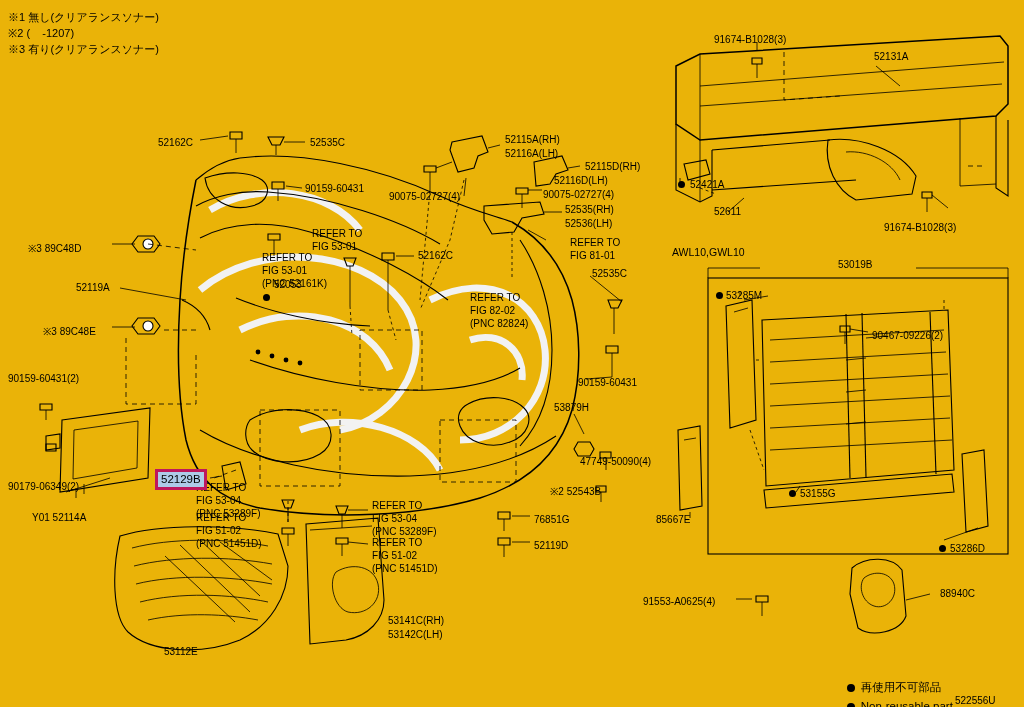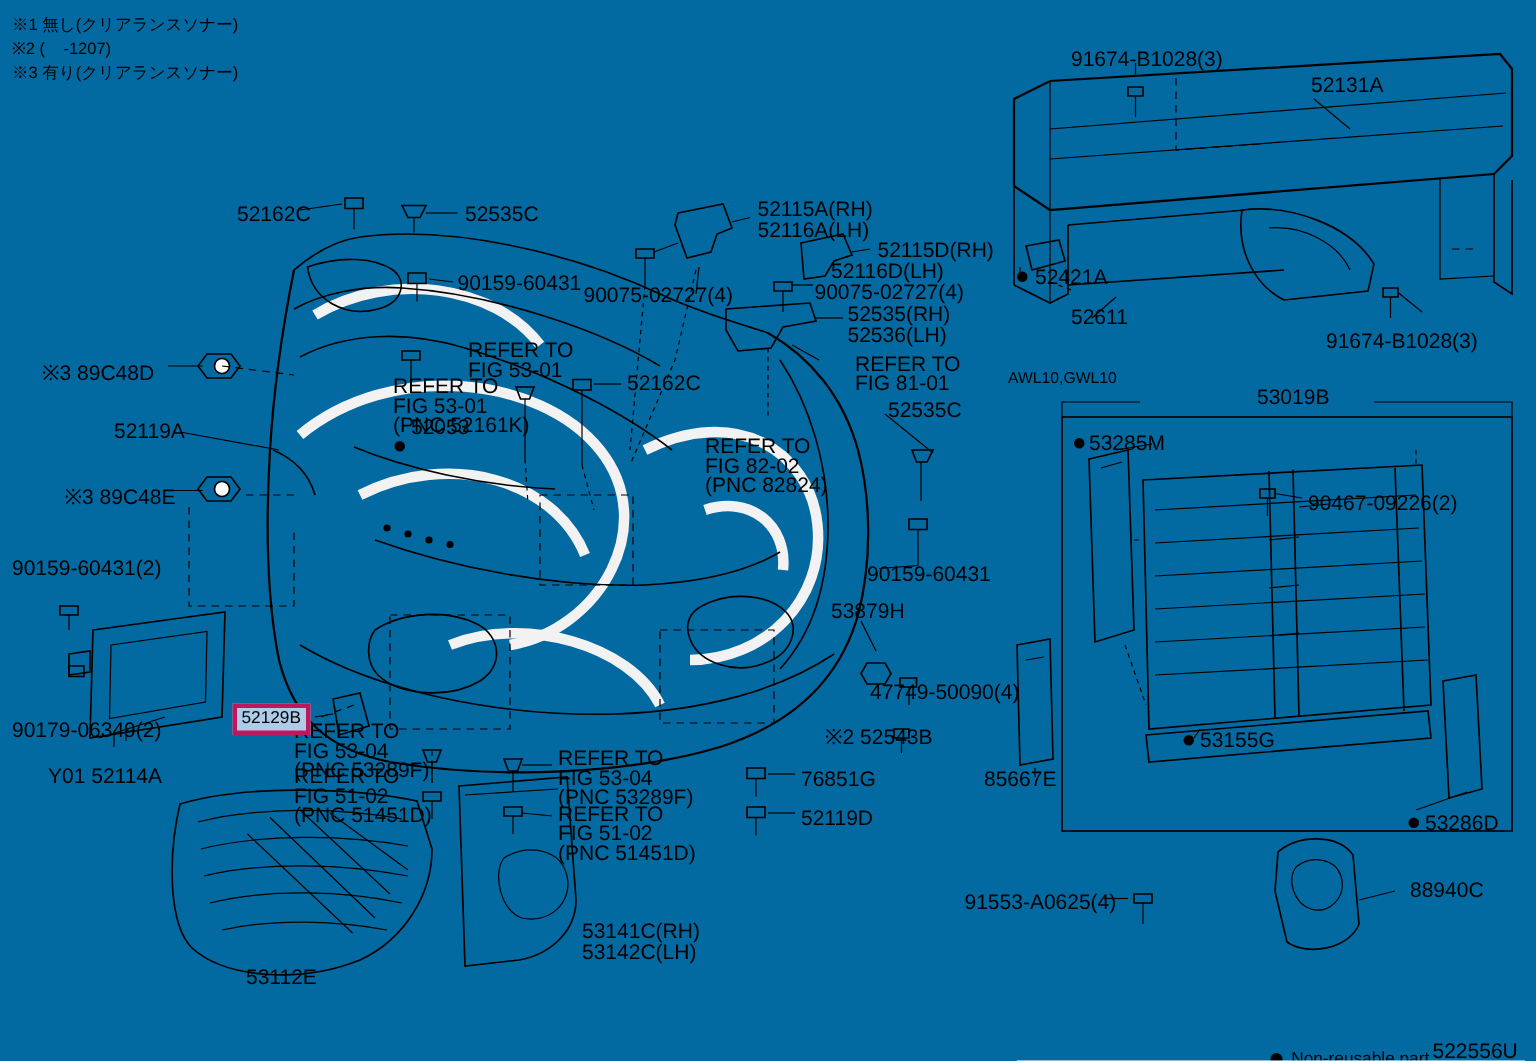--- a/index.html
+++ b/index.html
@@ -4,28 +4,28 @@
 <style>
   html, body {
     margin: 0;
     padding: 0;
     background: #ffffff;
   }
   #root {
     position: relative;
     width: 1024px;
     height: 707px;
-    background: #0369a1;
+    background: #eab308;
     font-family: "Liberation Sans", sans-serif;
     color: #000000;
     overflow: hidden;
   }
   .lbl {
     position: absolute;
-    font-size: 14px;
+    font-size: 10px;
     line-height: 13px;
     white-space: pre;
     color: #000;
   }
   .lbl.sm { font-size: 10.5px; line-height: 12px; }
   .lbl.note { font-size: 11px; line-height: 14px; }
   .highlight {
     position: absolute;
     background: #aecbe8;
     border: 3px solid #be185d;
@@ -436,19 +436,22 @@
   <div class="lbl" style="left:950px; top:542px;">53286D</div>
   <div class="dot" style="left:939px; top:545px;"></div>
   <div class="lbl" style="left:656px; top:513px;">85667E</div>
   <div class="lbl" style="left:643px; top:595px;">91553-A0625(4)</div>
   <div class="lbl" style="left:940px; top:587px;">88940C</div>
 
   <div class="dot" style="left:678px; top:181px;"></div>
 
   <div class="highlight" style="left:155px; top:469px;">52129B</div>
 
+  <div class="legend-row" style="left:834px; top:668px;">
+    <span class="legend-dot"></span><span>再使用不可部品</span>
+  </div>
   <div class="legend-row" style="left:834px; top:688px;">
     <span class="legend-dot"></span><span>Non-reusable part</span>
   </div>
 
   <div class="lbl" style="left:955px; top:694px;">522556U</div>
 
 </div>
 
 </body></html>

